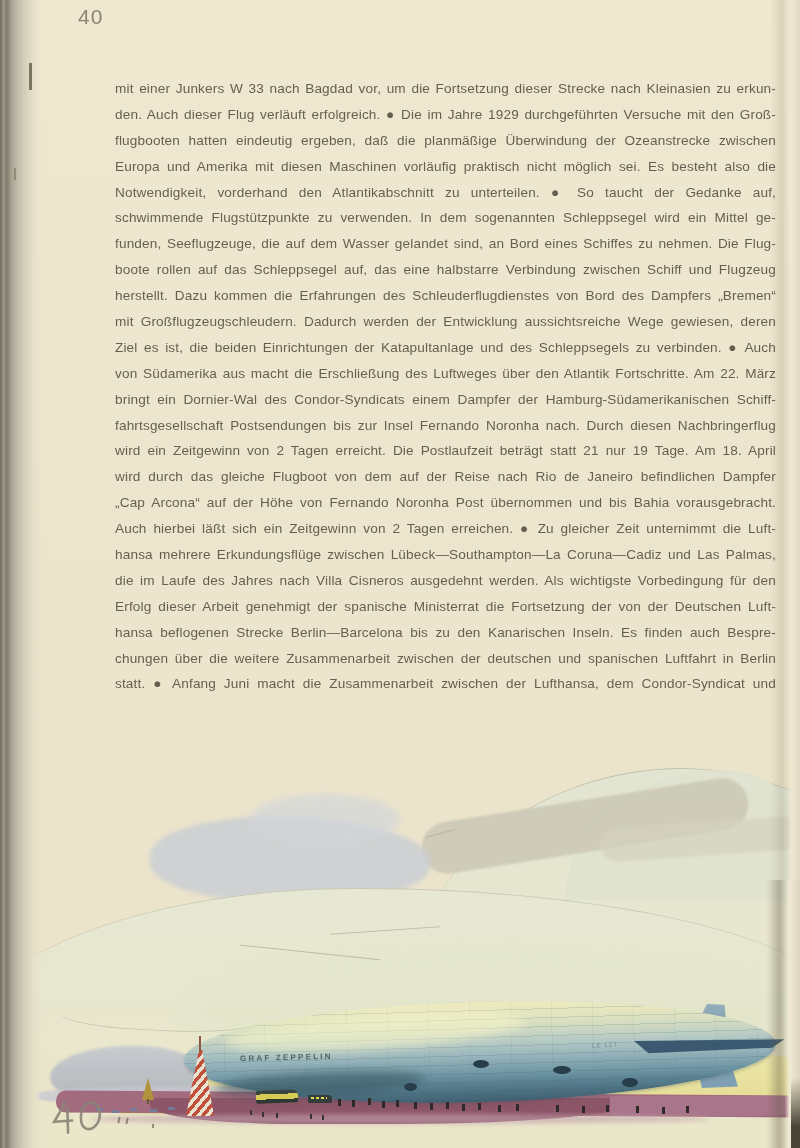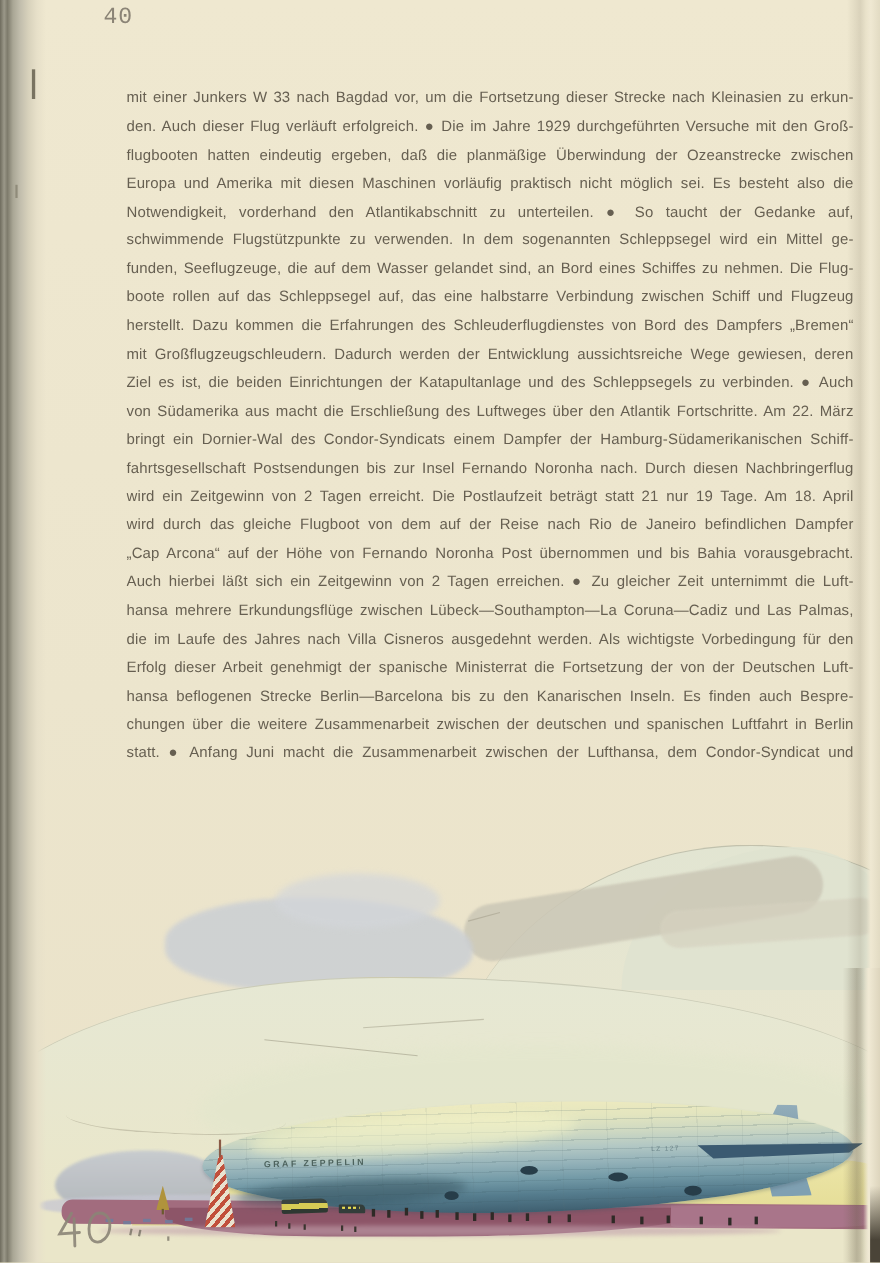--- a/index.html
+++ b/index.html
@@ -24,22 +24,22 @@
   .right-edge-low {
     position:absolute; right:0; top:880px; width:34px; height:268px; z-index:31;
     background:linear-gradient(90deg, rgba(0,0,0,0) 0%, rgba(95,85,65,.28) 38%,
       rgba(95,85,65,.06) 55%, #f0e9d4 70%, #ddd5bd 100%);
   }
   .corner-dark {
     position:absolute; right:0; bottom:0; width:9px; height:70px; z-index:32;
     background:linear-gradient(180deg, rgba(74,68,56,0), #4a4438 70%);
   }
   
-  .page-num { position:absolute; left:94px; top:5px; z-index:20;
-    font-size:21px; color:#8b8476; letter-spacing:1px;font-family:Liberation Mono, monospace; }
+  .page-num { position:absolute; left:78px; top:5px; z-index:20;
+    font-size:21px; color:#8b8476; letter-spacing:1px; }
   .body-text { position:absolute; left:115px; top:76px; width:661px; z-index:20;
     color:#665f51; font-size:13.6px; letter-spacing:.15px; word-spacing:.5px; }
   .text-line { height:25.9px; line-height:25.9px; text-align:justify; text-align-last:justify; overflow:hidden; }
   
   .art { position:absolute; inset:0; z-index:1; }
   .art div { position:absolute; }
   
   .hill-right { left:408px; top:768px; width:500px; height:260px;
     border-radius:55% 45% 0 0 / 90% 70% 0 0;
     background:linear-gradient(180deg,#e2e5d2,#e9e6cf 75%);

